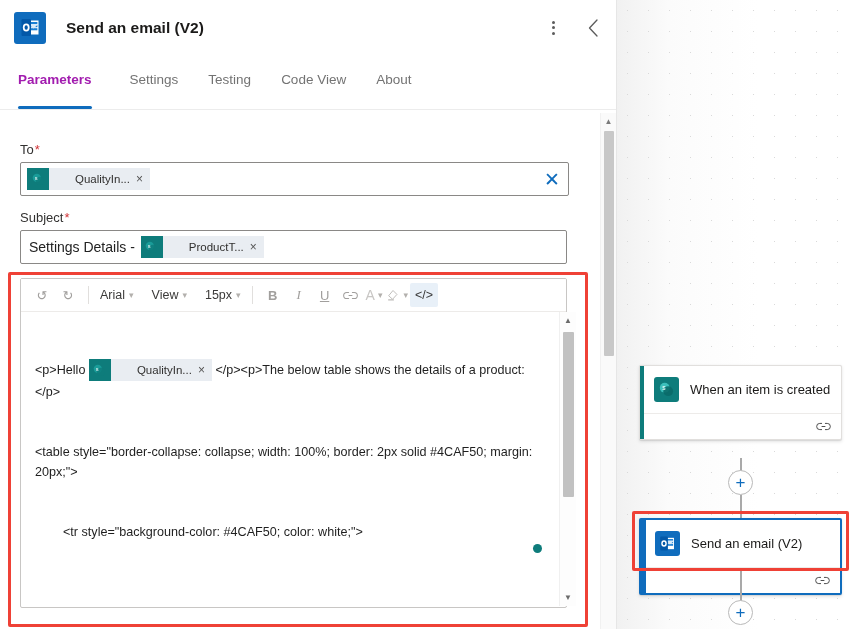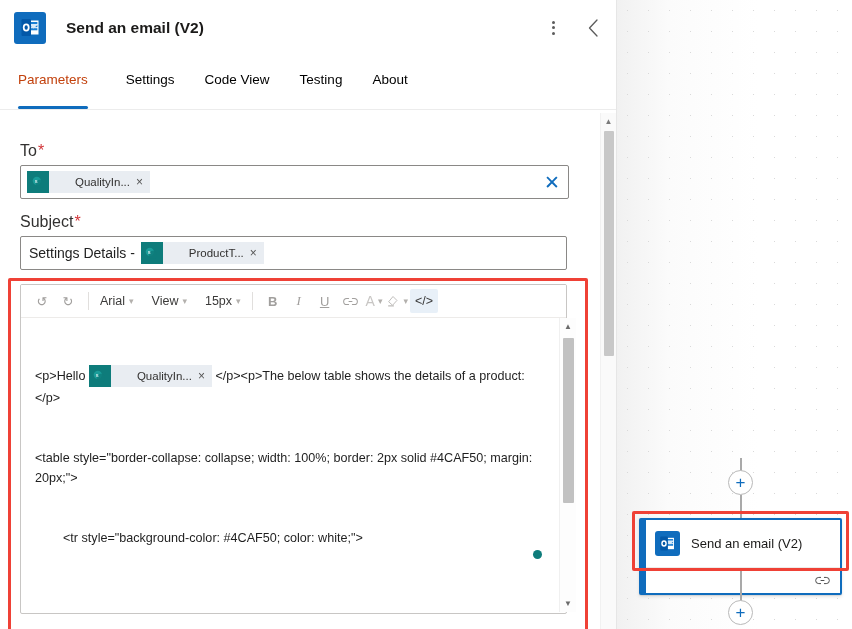--- a/index.html
+++ b/index.html
@@ -58,44 +58,44 @@
   #tabs {
     display: flex; gap: 0;
     padding: 0 18px;
     margin-top: 17px;
     border-bottom: 1px solid #ececec;
     height: 38px;
   }
   .tab {
     position: relative;
     font-size: 13.5px;
-    color: #000000;
+    color: #737373;
     padding: 0 10px 12px 10px;
     margin-right: 10px;
     cursor: pointer;
     white-space: nowrap;
   }
   .tab:first-child { padding-left: 0; margin-right: 18px; }
-  .tab.active { color: #c2410c; font-weight: normal; }
+  .tab.active { color: #a21caf; font-weight: bold; }
   .tab.active::after {
     content: ""; position: absolute;
     left: 0; right: 10px; bottom: 0; height: 3px;
     background: #0f6cbd; border-radius: 2px;
   }
   .tab:first-child.active::after { left: 0; right: 10px; }
 
   
   #form {
     position: absolute;
     top: 120px; left: 0; width: 597px; bottom: 0;
     padding: 22px 20px 0 20px;
     overflow: hidden;
   }
   .field-label {
-    font-size: 16px; color: #323130;
+    font-size: 13px; color: #323130;
     margin-bottom: 5px;
   }
   .req { color: #d13438; margin-left: 1px; }
 
   .input-box {
     border: 1px solid #8a8886;
     border-radius: 2px;
     background: #fff;
     height: 34px;
     display: flex; align-items: center;
@@ -334,22 +334,22 @@
           <svg width="13" height="18" viewBox="0 0 13 18">
             <path d="M10 1 L2.5 9 L10 17" stroke="#5c5c5c" stroke-width="1.3" fill="none" stroke-linecap="round" stroke-linejoin="round"></path>
           </svg>
         </div>
       </div>
     </div>
 
     <div id="tabs">
       <div class="tab active">Parameters</div>
       <div class="tab">Settings</div>
+      <div class="tab">Testing</div>
       <div class="tab">Code View</div>
-      <div class="tab">Testing</div>
       <div class="tab">About</div>
     </div>
 
     <div id="form">
 
       <div class="field-group">
         <div class="field-label">
           <span>To</span><span class="req">*</span>
         </div>
         <div class="input-box" id="to-box">
@@ -465,20 +465,40 @@
 
     <div id="panel-scroll">
       <div id="panel-up">▲</div>
       <div id="panel-thumb"></div>
     </div>
 
   </div>
 
   <div id="canvas">
 
+    <div class="node" id="node-trigger">
+      <div class="node-accent"></div>
+      <div class="node-head">
+        <div class="node-icon" style="background:#0e7c7b">
+          <svg width="17" height="17" viewBox="0 0 16 16">
+            <circle cx="6.3" cy="6.3" r="4.6" fill="#3cbfbb"></circle>
+            <circle cx="9.6" cy="9.6" r="4.6" fill="#0a6a69" opacity=".9"></circle>
+            <text x="4" y="8.6" font-size="6.4" fill="#ffffff" font-family="Liberation Sans, sans-serif">s</text>
+          </svg>
+        </div>
+        <div class="node-title">When an item is created</div>
+      </div>
+      <div class="node-foot">
+        <span>
+          <svg width="15" height="11" viewBox="0 0 16 11">
+            <path d="M6.4 5.5 H9.6 M6 2.2 H4 a3.3 3.3 0 0 0 0 6.6 H6 M10 2.2 H12 a3.3 3.3 0 0 1 0 6.6 H10" stroke="#4a4a4a" stroke-width="1.05" fill="none" stroke-linecap="round"></path>
+          </svg>
+        </span>
+      </div>
+    </div>
 
     <div class="connector" id="conn1"></div>
     <div class="plus" id="plus1">+</div>
     <div class="connector" id="conn2"></div>
 
     <div id="node-action-red"></div>
     <div class="node" id="node-action">
       <div class="node-accent"></div>
       <div class="node-head">
         <div class="node-icon" style="background:#0f6cbd">

